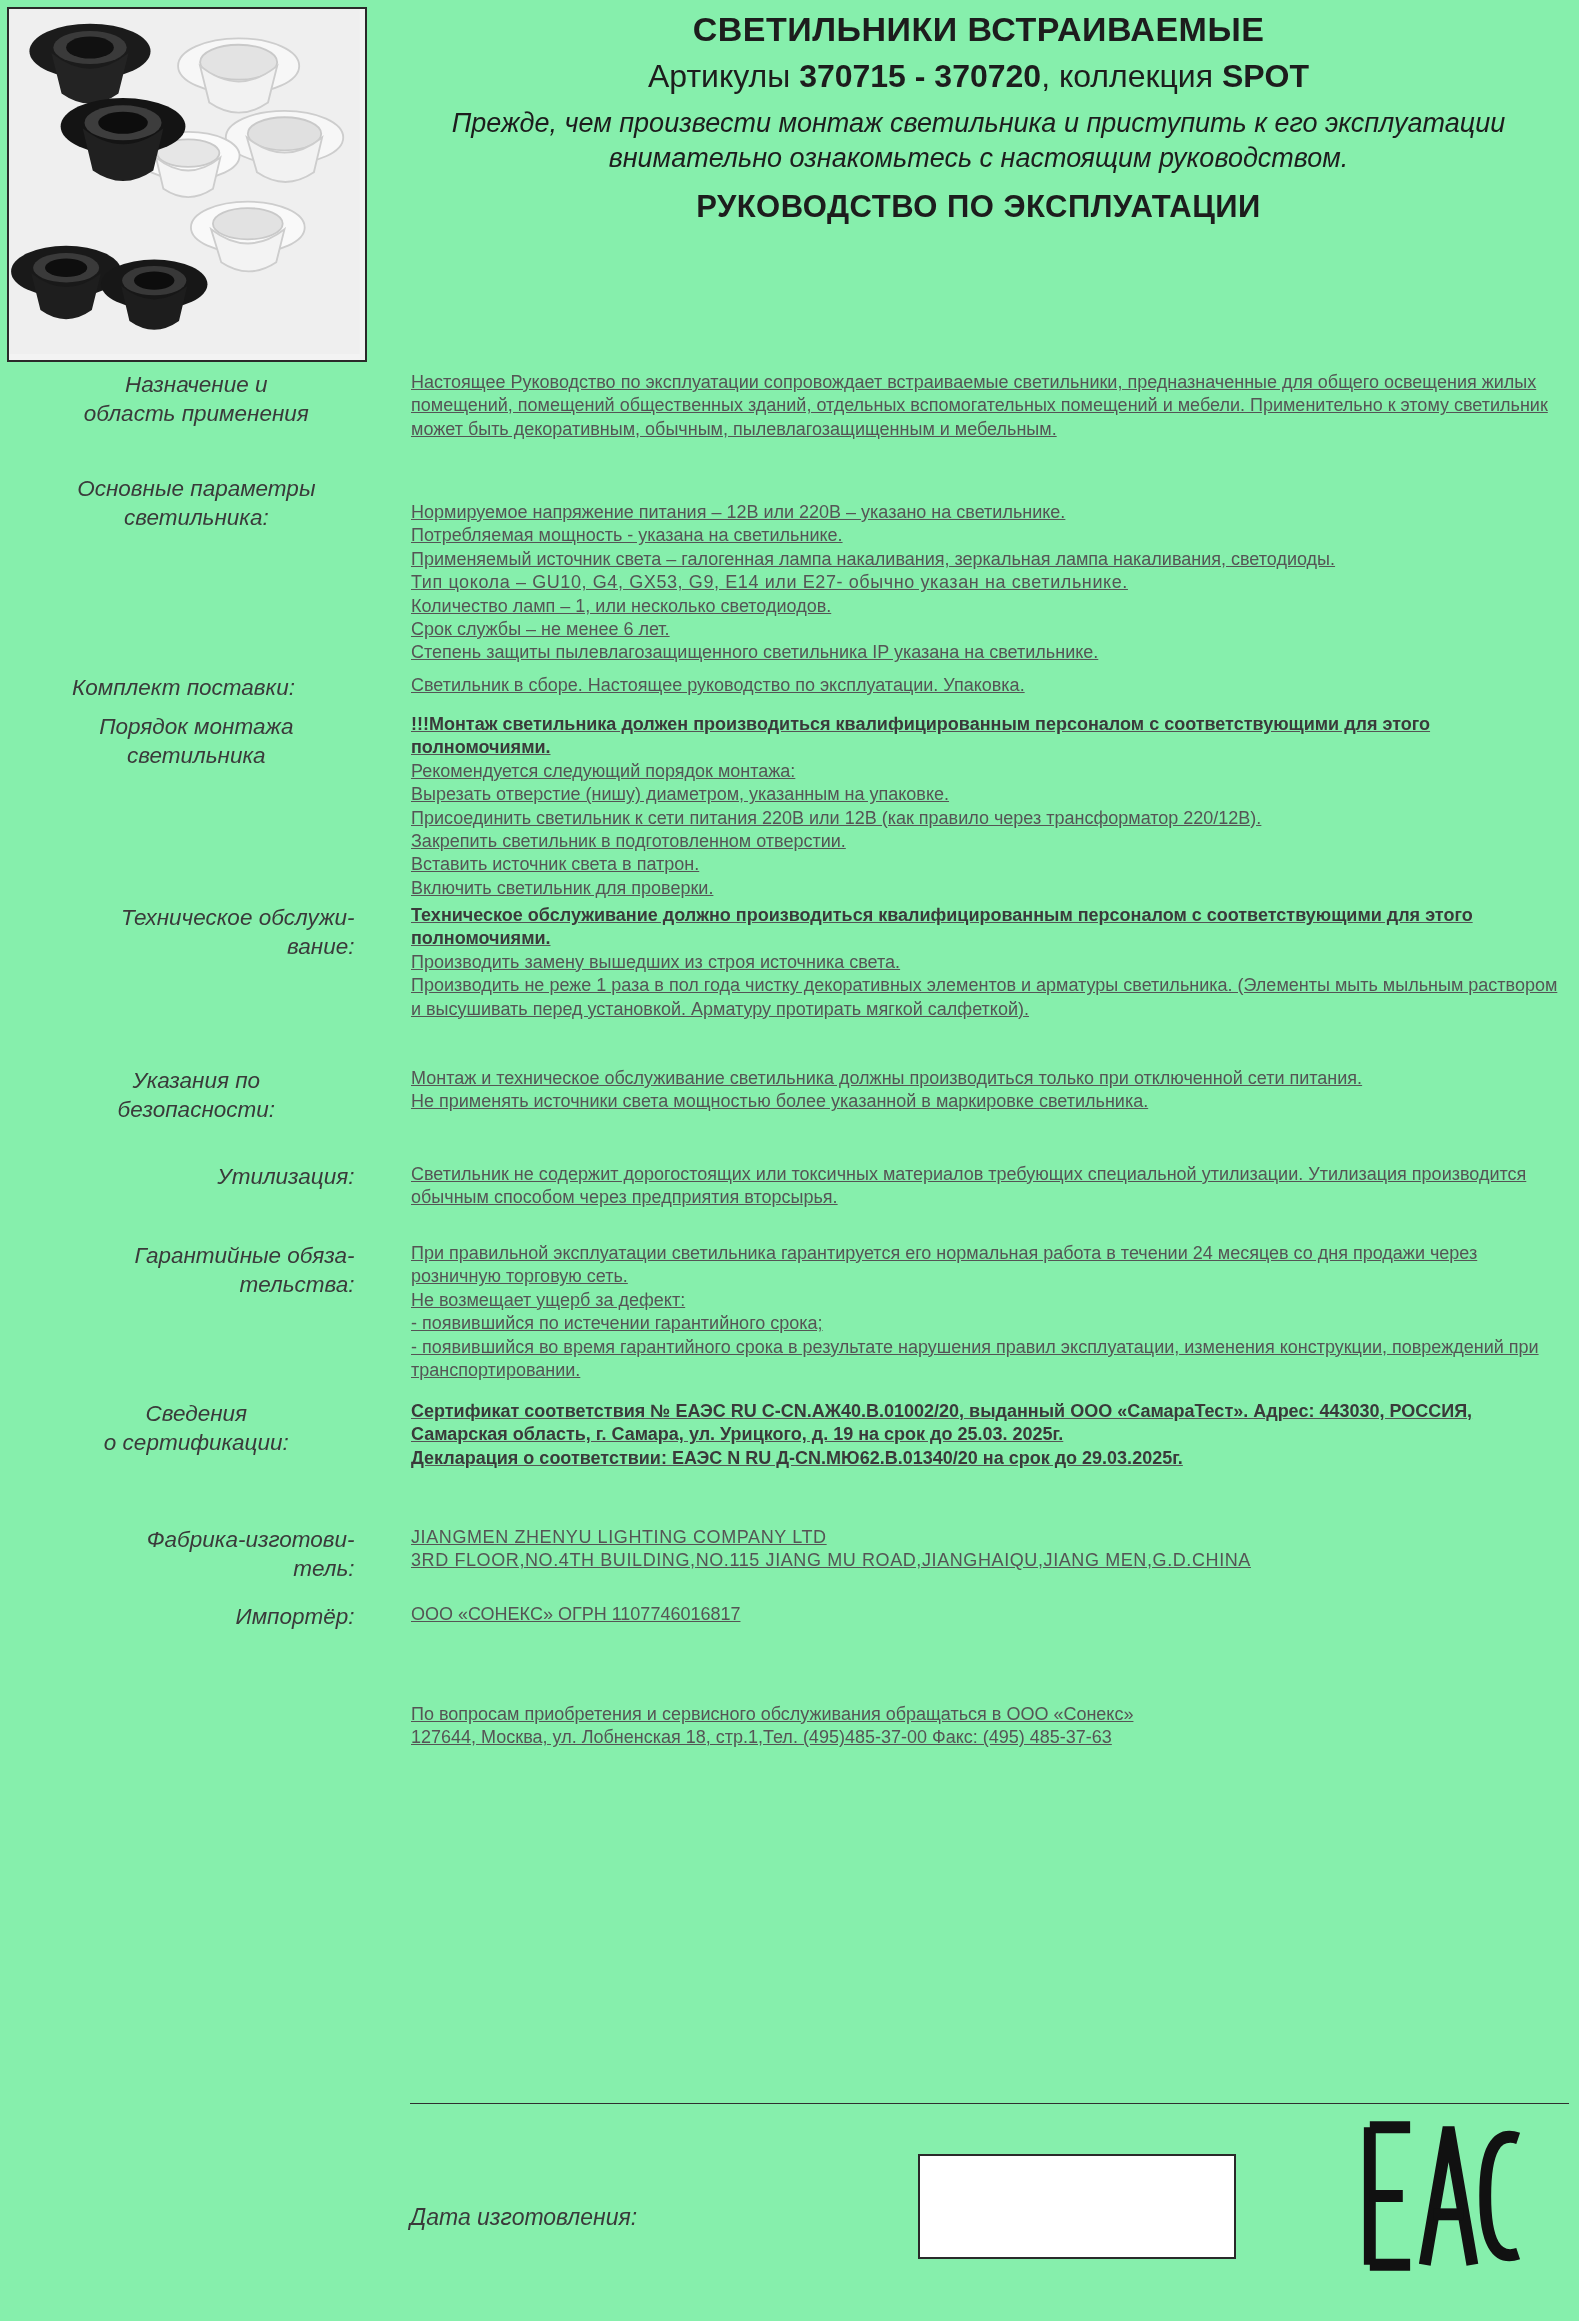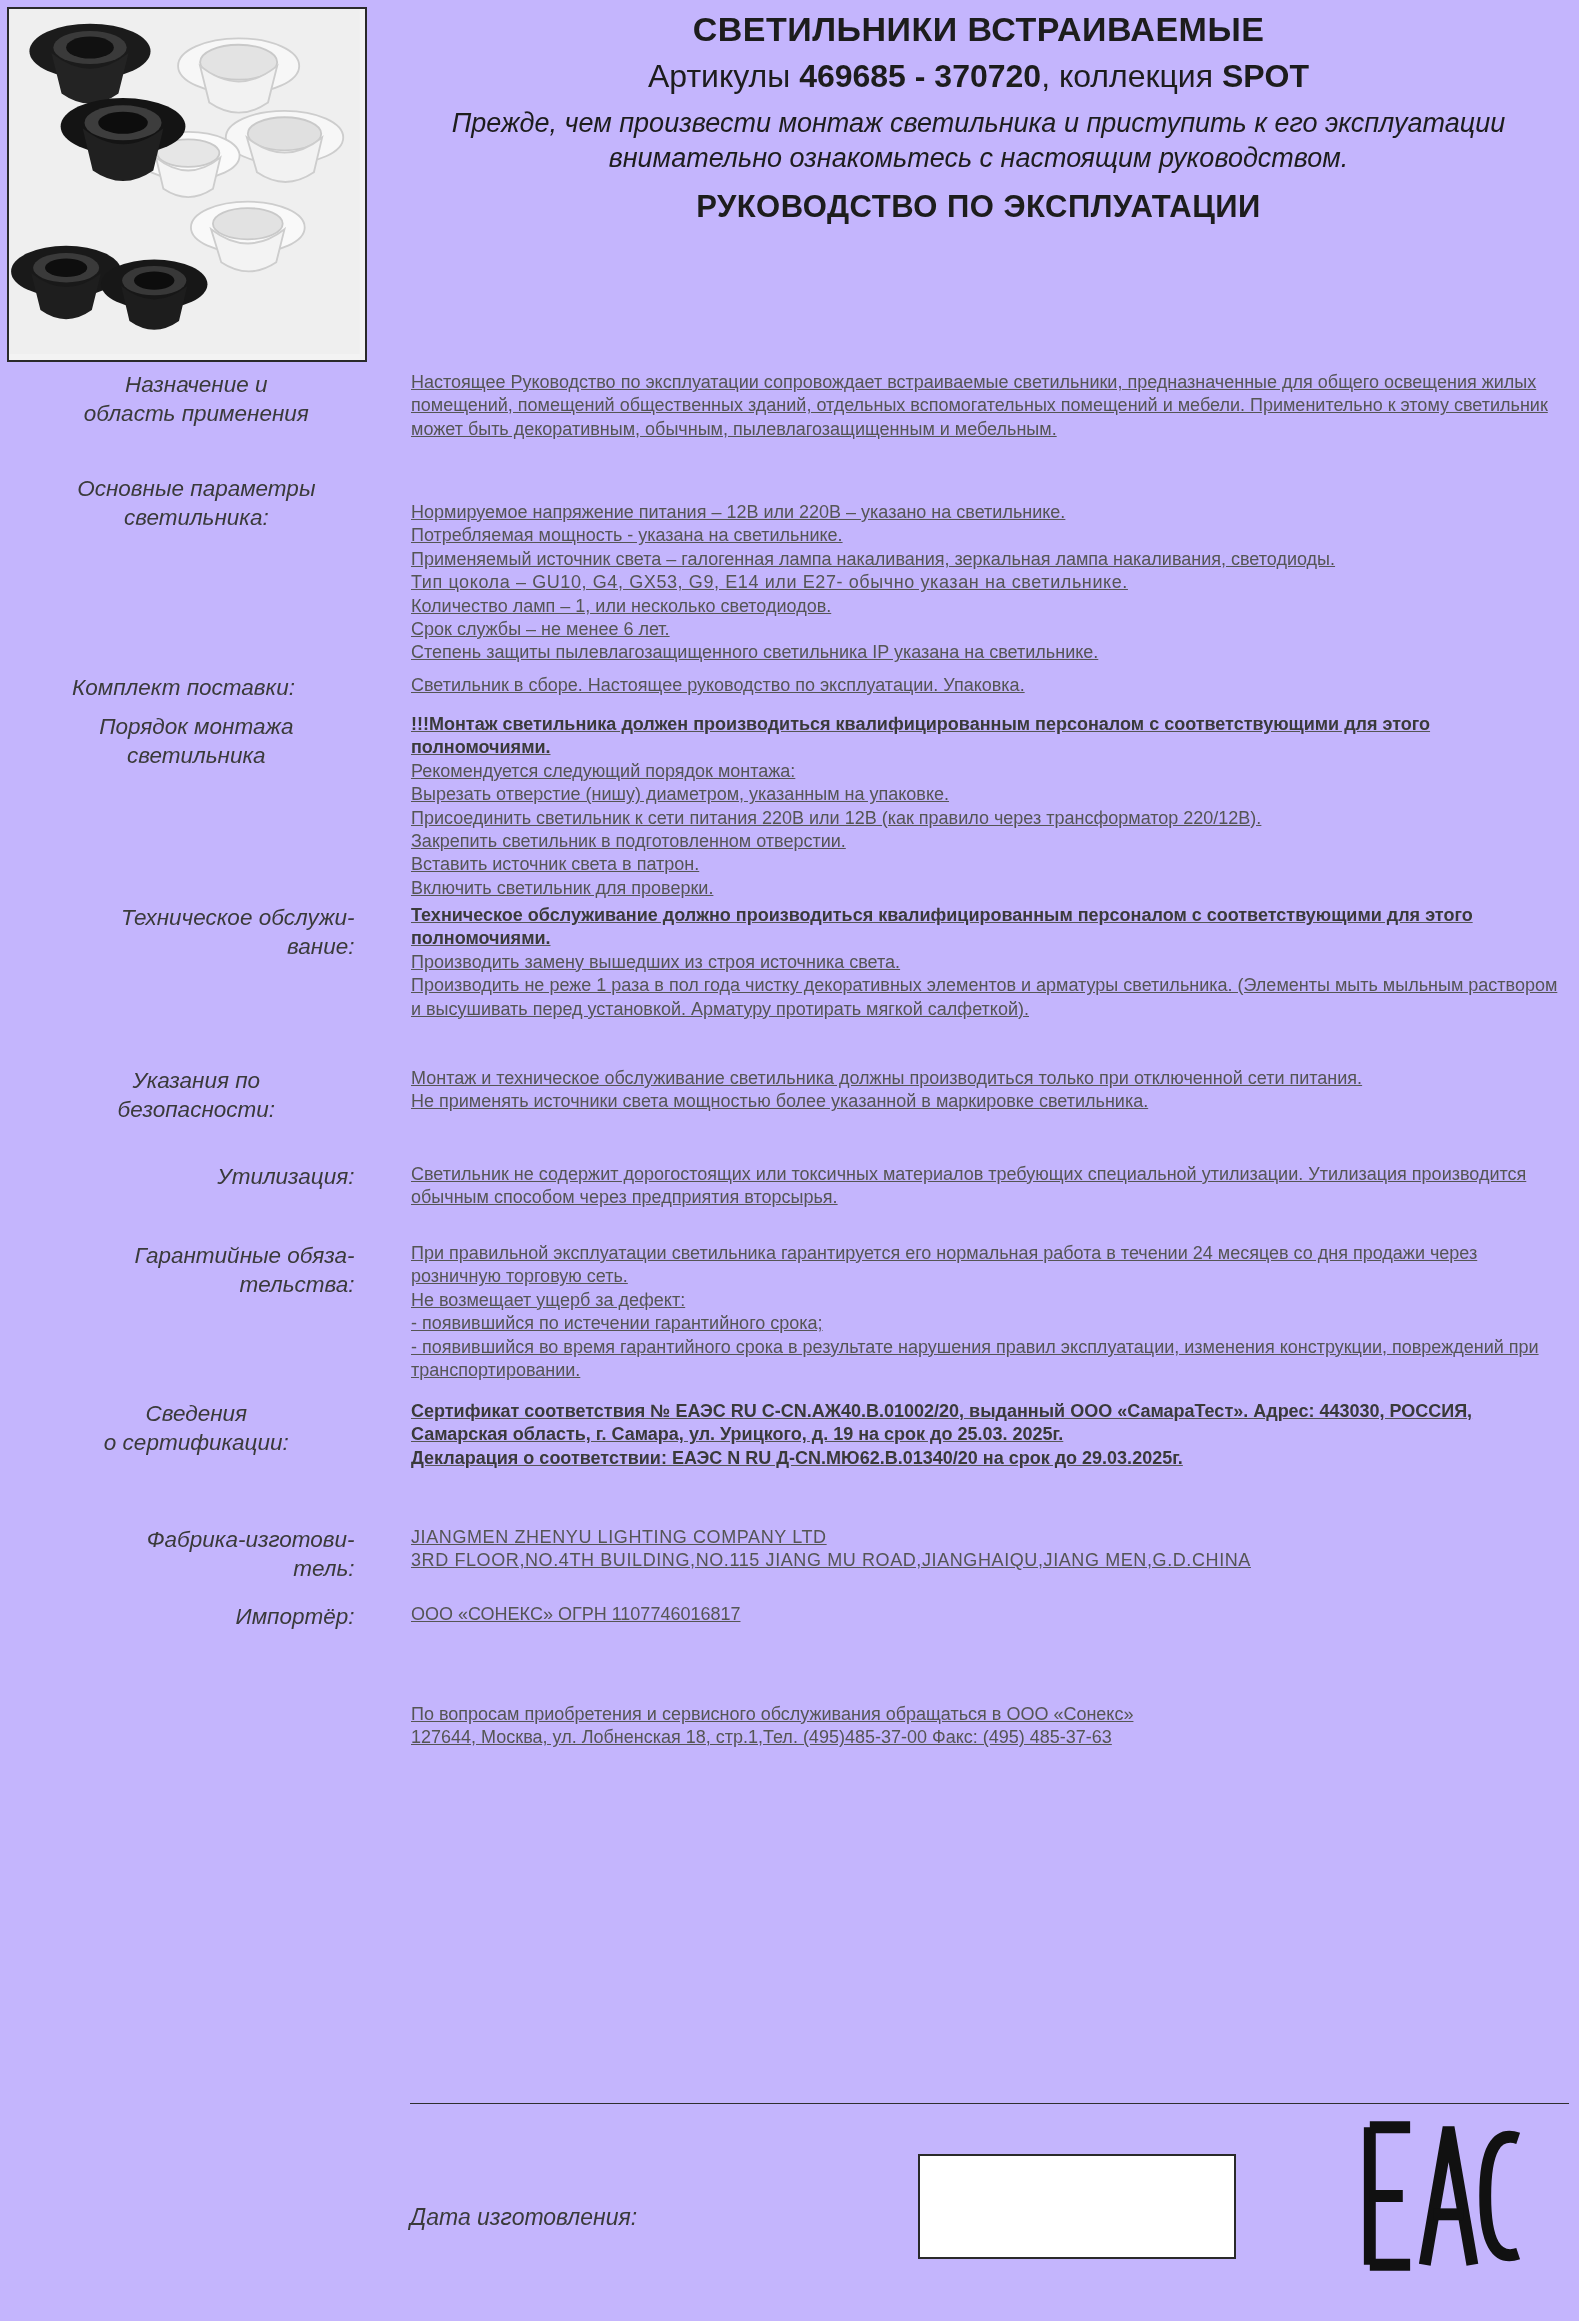--- a/index.html
+++ b/index.html
@@ -13,21 +13,21 @@
     font-family: "Liberation Sans", sans-serif;
     color: #2b2b2b;
     position: relative;
     overflow: hidden;
   }
   .page {
     position: absolute;
     left: 0; top: 0;
     width: 1580px;
     height: 2322px;
-    background: #c4b5fd;
+    background: #86efac;
   }
 
   
   .header {
     position: absolute;
     left: 386px;
     top: 9.2px;
     width: 1185px;
     text-align: center;
   }
@@ -200,21 +200,21 @@
         <ellipse cx="158" cy="296" rx="35" ry="16" fill="#383838"></ellipse>
         <ellipse cx="158" cy="296" rx="22" ry="10" fill="#0d0d0d"></ellipse>
         <path d="M122 302 q36 29 72 0 l-9 38 q-27 19 -54 0 z" fill="#1d1d1d"></path>
       </g>
     </svg>
   </div>
 
   <div class="header">
     <div class="h-title">СВЕТИЛЬНИКИ ВСТРАИВАЕМЫЕ</div>
     <div class="h-sub">
-      <span>Артикулы </span><b>469685 - 370720</b><span>, коллекция </span><b>SPOT</b>
+      <span>Артикулы </span><b>370715 - 370720</b><span>, коллекция </span><b>SPOT</b>
     </div>
     <div class="h-italic">Прежде, чем произвести монтаж светильника и приступить к его эксплуатации внимательно ознакомьтесь с настоящим руководством.</div>
     <div class="h-manual">РУКОВОДСТВО ПО ЭКСПЛУАТАЦИИ</div>
   </div>
 
   <div class="left-col">
     <div class="sec-label center soft" style="top:0px;">Назначение и<br>область применения</div>
     <div class="sec-label center soft" style="top:104px;">Основные параметры<br>светильника:</div>
     <div class="sec-label soft" style="top:303px;text-align:center;">Комплект поставки:</div>
     <div class="sec-label center soft" style="top:342px;">Порядок монтажа<br>светильника</div>

